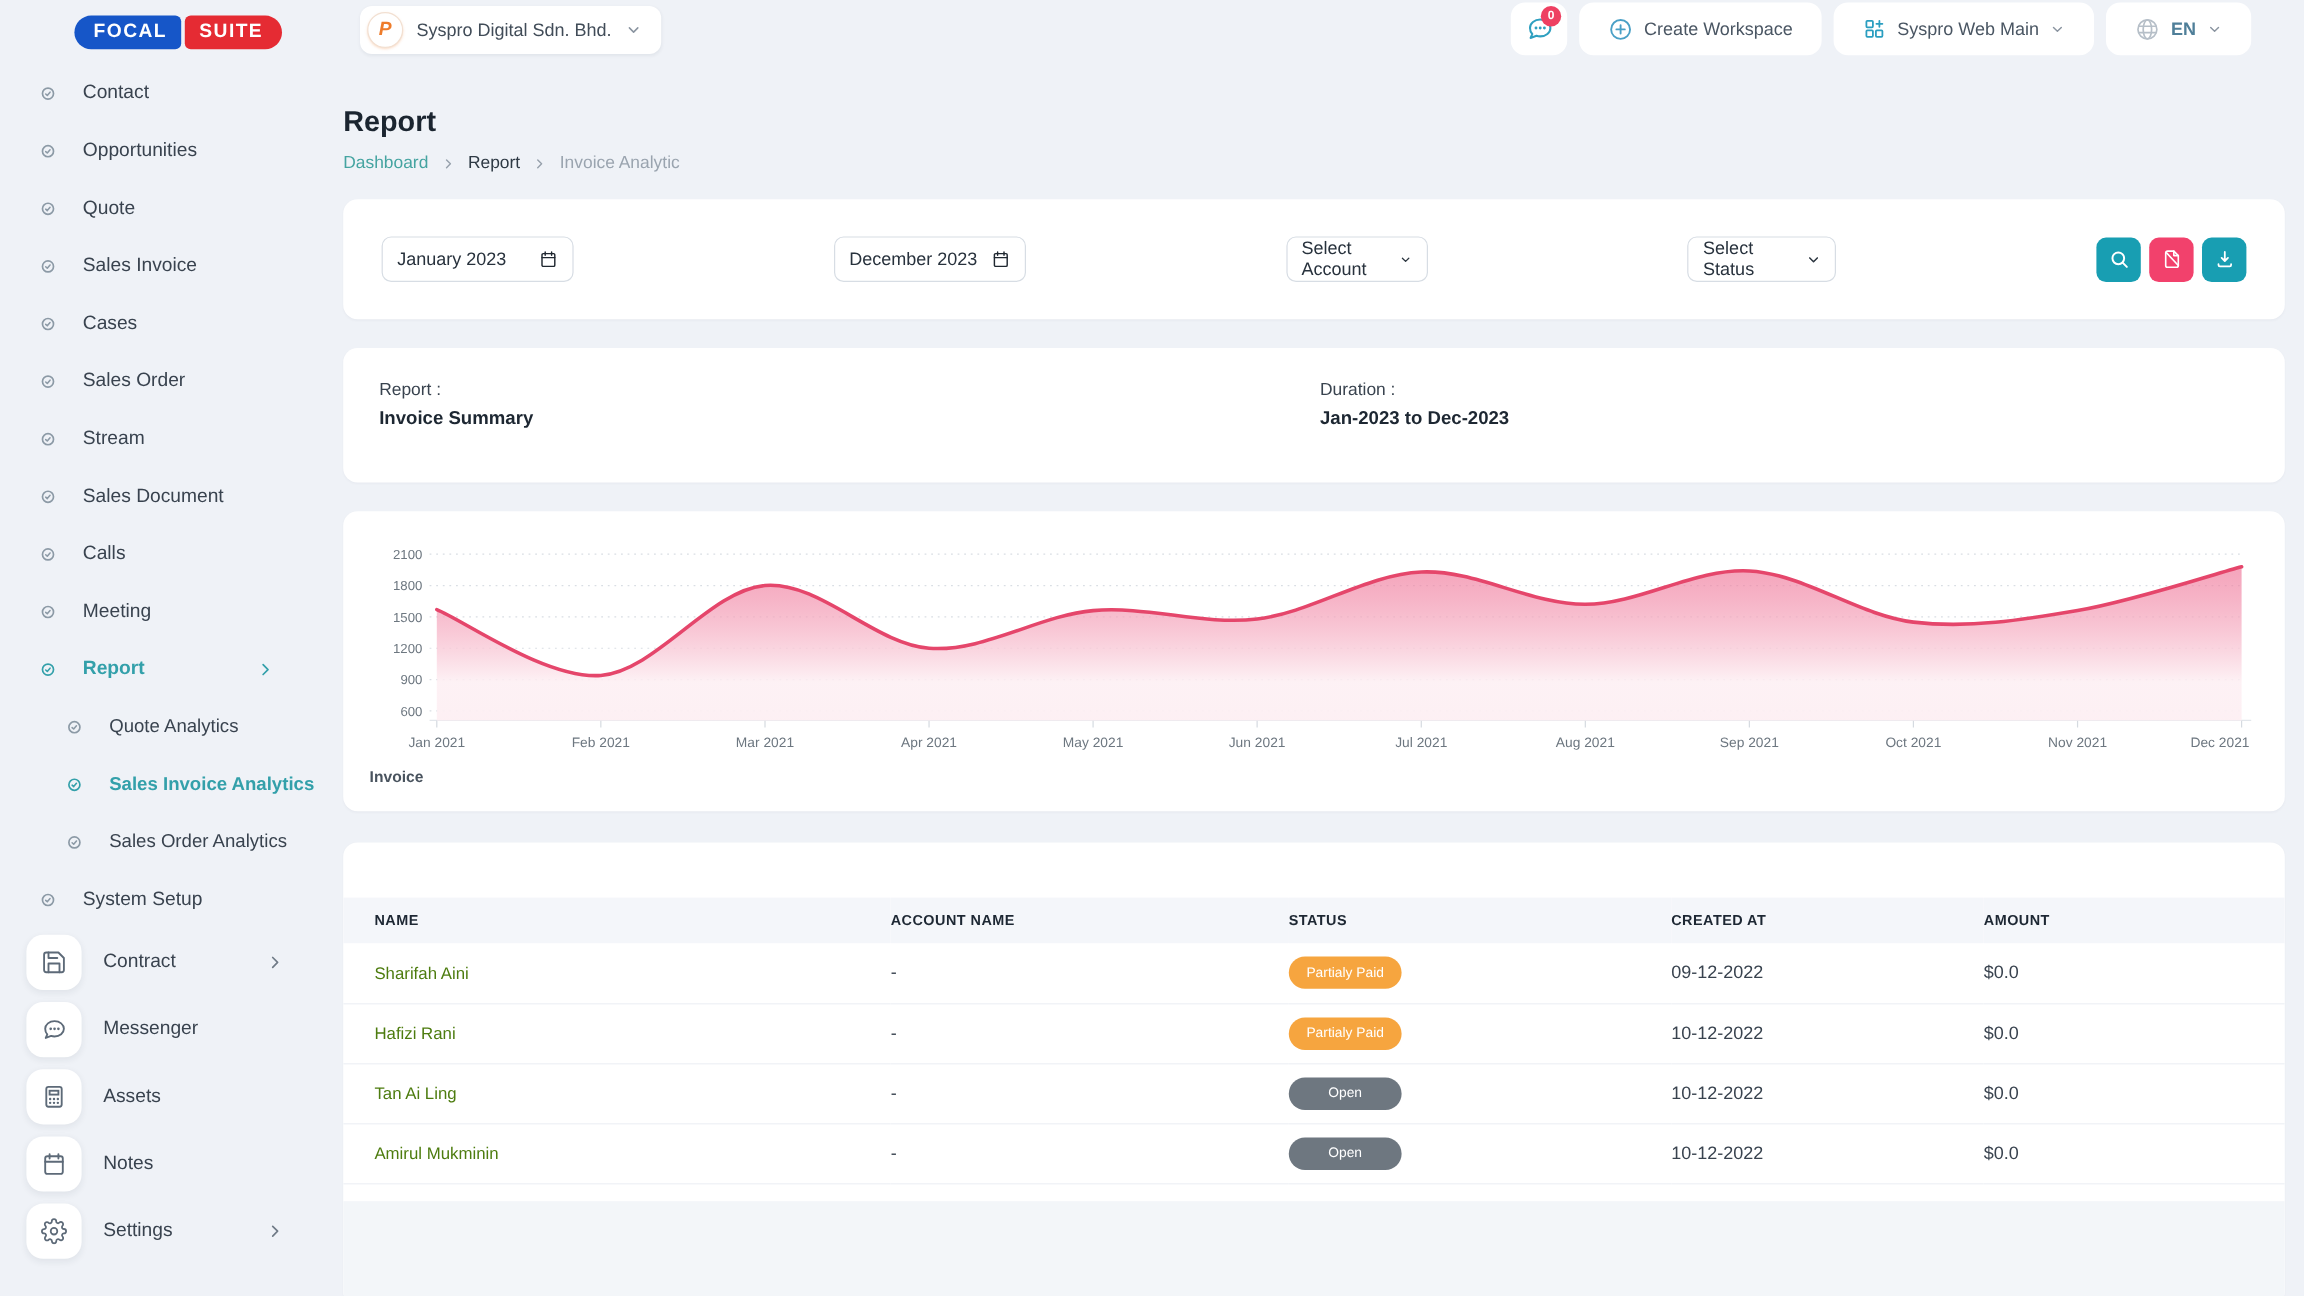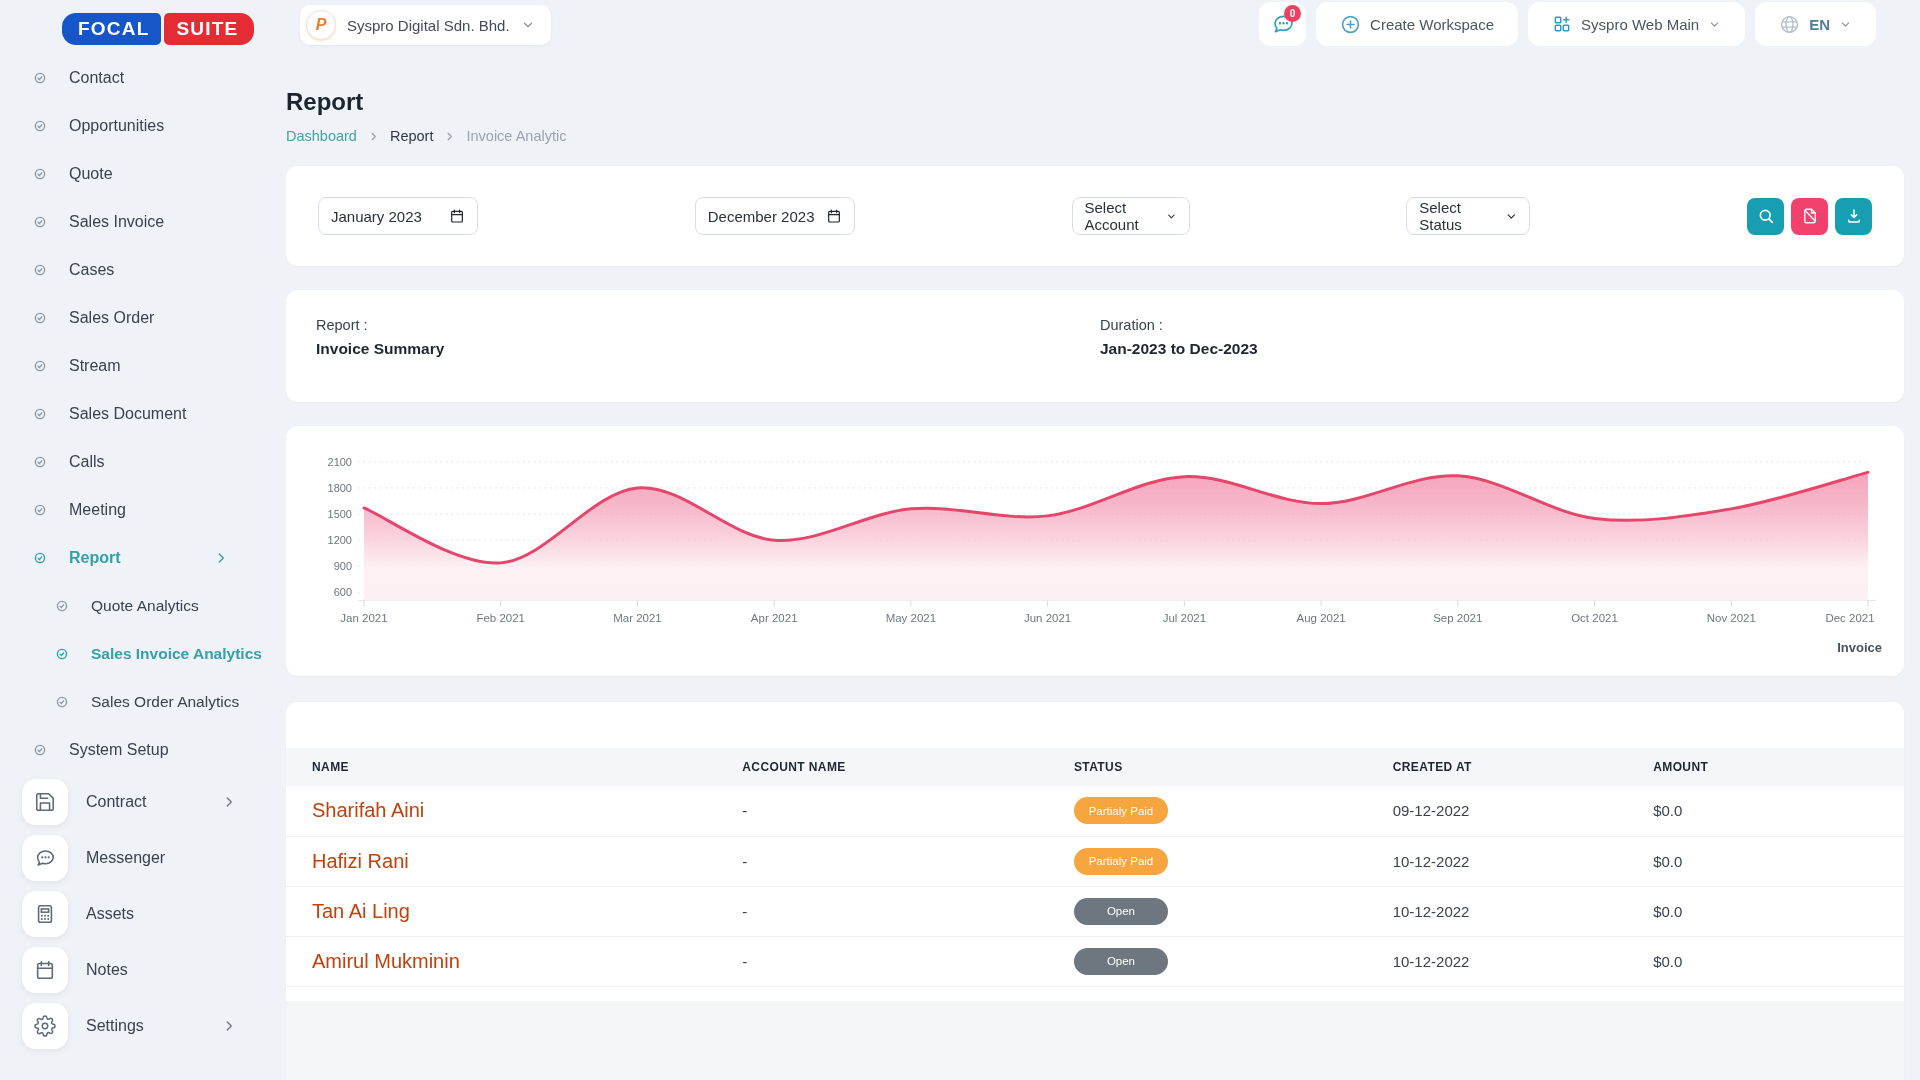--- a/index.html
+++ b/index.html
@@ -7,21 +7,21 @@
     --logo-blue:#1656c8; --logo-red:#e52b33; --badge-red:#ee4062; --crumb-link:#45a4a1;
   }
   *{box-sizing:border-box}
   html,body{margin:0;padding:0}
   body{
     width:1920px;height:1080px;overflow:hidden;position:relative;
     background:#eff2f7;font-family:"Liberation Sans","DejaVu Sans",sans-serif;color:#39434f;
   }
   
   .topbar{position:absolute;top:0;left:0;right:0;height:48px}
-  .logo{position:absolute;left:62px;top:13px;display:flex;font-weight:800;font-size:19px;letter-spacing:1.2px;color:#fff}
+  .logo{position:absolute;left:62px;top:13px;display:flex;font-weight:800;font-size:16px;letter-spacing:1.2px;color:#fff}
   .logo .focal{background:var(--logo-blue);padding:5px 12px 5px 16px;border-radius:14px 5px 5px 14px}
   .logo .suite{background:var(--logo-red);padding:5px 16px 5px 12px;border-radius:5px 14px 14px 5px;margin-left:3px}
   .workspace-pill{position:absolute;left:300px;top:5px;height:40px;background:#fff;border-radius:10px;
     display:flex;align-items:center;gap:11px;padding:0 16px 0 6px;box-shadow:0 1px 3px rgba(25,39,52,.06);cursor:pointer}
   .avatar{width:30px;height:30px;border-radius:50%;border:1px solid #f2e0d2;background:#fff;display:flex;align-items:center;justify-content:center;
     color:#ee7c2b;font-weight:800;font-style:italic;font-size:16px;box-shadow:0 1px 2px rgba(238,124,43,.25)}
   .ws-name{font-size:15px;color:#414c58}
   .topbar-right{position:absolute;right:44px;top:2px;height:44px;display:flex;align-items:center;gap:10px}
   .icon-btn{width:47px;height:44px;background:#fff;border-radius:12px;display:flex;align-items:center;justify-content:center;position:relative;cursor:pointer}
   .nbadge{position:absolute;top:3px;right:5px;min-width:17px;height:17px;padding:0 3px;border-radius:9px;background:var(--badge-red);
@@ -57,28 +57,28 @@
   .btn{width:37px;height:37px;border-radius:8px;border:none;display:flex;align-items:center;justify-content:center;cursor:pointer;padding:0}
   .btn.teal{background:var(--btn-teal)} .btn.pink{background:var(--btn-pink)}
   
   .summary-card{margin-top:24px;height:112px;position:relative;padding:27px 30px}
   .sum-label{font-size:14.5px;color:#39434f}
   .sum-value{margin-top:7px;font-size:15.5px;font-weight:700;color:#1d2732}
   .sum-duration{position:absolute;left:814px;top:27px}
   
   .chart-card{margin-top:24px;height:250px;padding:20px 22px 0}
   #chart-svg svg{display:block;width:100%;height:190px}
-  .legend{text-align:right;font-size:13px;font-weight:700;color:#49535e;margin-top:4px}
+  .legend{text-align:left;font-size:13px;font-weight:700;color:#49535e;margin-top:4px}
   
   .table-card{margin-top:26px;height:386px;padding:26px 0 0;display:flex;flex-direction:column;overflow:hidden}
   table{width:100%;border-collapse:collapse;table-layout:fixed;margin-top:20px}
   thead th{background:#f4f6fa;height:38px;text-align:left;font-size:12px;font-weight:700;letter-spacing:.4px;color:#1d2733;padding:0}
   th:first-child,td:first-child{padding-left:26px}
   tbody td{height:50px;border-bottom:1px solid #eef1f5;font-size:15px;color:#39434f;padding:0}
-  td.cname{font-size:20px;color:#c2410c}
+  td.cname{font-size:14px;color:#4d7c0f}
   .badge-status{display:inline-flex;align-items:center;justify-content:center;min-width:94px;height:27px;border-radius:14px;
     color:#fff;font-size:11.5px;padding:0 12px}
   .tfoot-strip{flex:1;background:#f3f6f9;margin-top:14px}
 </style>
 </head>
 <body>
 
 <header class="topbar">
   <div class="logo">
     <span class="focal">FOCAL</span>

